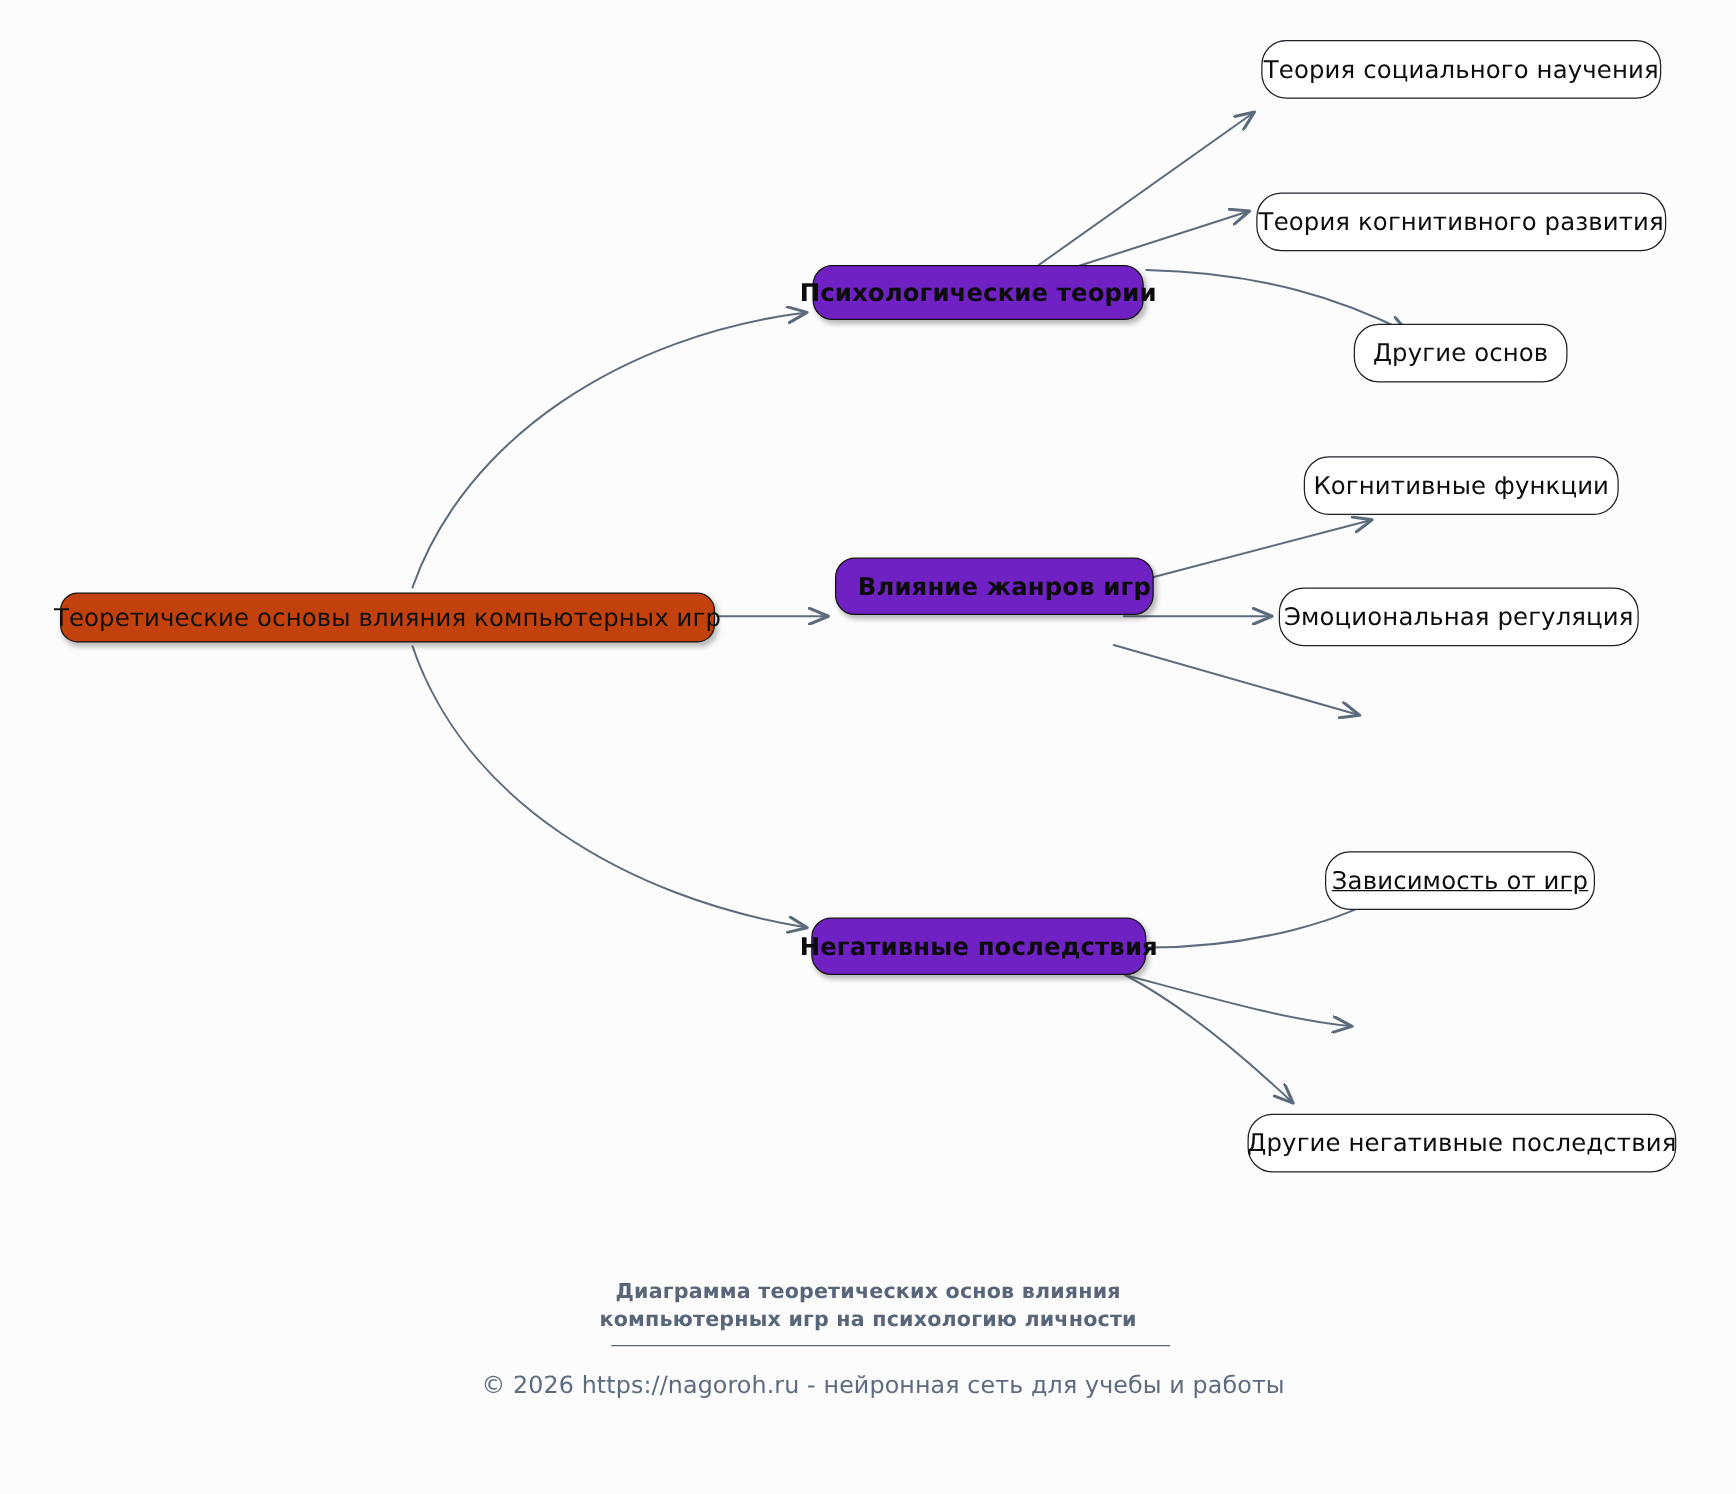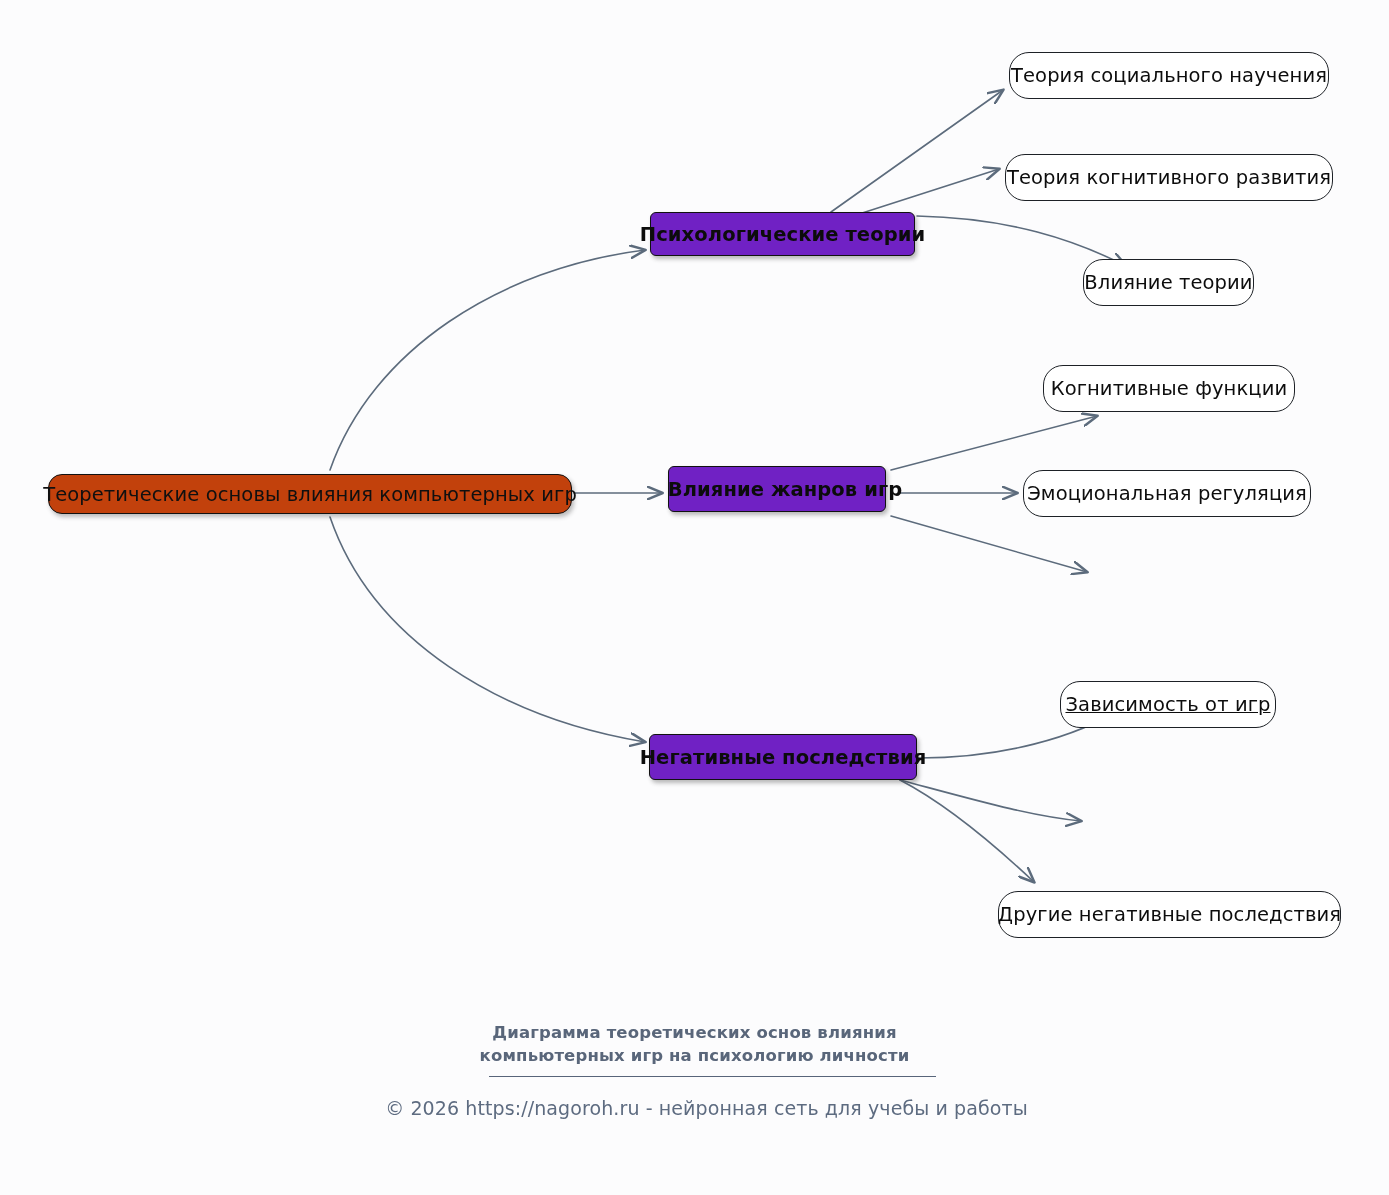--- a/index.html
+++ b/index.html
@@ -40,21 +40,21 @@
     border: 1.6px solid #111111;
     border-radius: 14px;
     color: #101010;
     font-size: 19.5px;
     letter-spacing: .1px;
     box-shadow: 2px 3px 4px rgba(40,40,40,.30);
   }
   .node-branch {
     background: #7021c4;
     border: 1.6px solid #111111;
-    border-radius: 6px;
+    border-radius: 16px;
     color: #0c0c0c;
     font-size: 19.5px;
     font-weight: 600;
     letter-spacing: .1px;
     box-shadow: 2px 3px 4px rgba(40,40,40,.32);
   }
   .node-leaf {
     background: #ffffff;
     border: 1.7px solid #1d2126;
     border-radius: 20px;
@@ -121,25 +121,25 @@
 
       <path d="M919,758 C1000,758 1076,738 1124,707" marker-end="url(#arrow)"></path>
       <path d="M900,780 C975,800 1030,816 1081,821" marker-end="url(#arrow)"></path>
       <path d="M900,780 C950,806 1000,850 1034,882" marker-end="url(#arrow)"></path>
     </g>
   </svg>
 
   <div class="node node-root" style="left:48px;top:474px;width:524px;height:40px;">Теоретические основы влияния компьютерных игр</div>
 
   <div class="node node-branch" style="left:650px;top:212px;width:265px;height:44px;">Психологические теории</div>
-  <div class="node node-leaf" style="left:1009px;top:52px;width:320px;height:47px;text-align:center;">Теория социального научения</div>
+  <div class="node node-leaf" style="left:1009px;top:32px;width:320px;height:47px;text-align:center;">Теория социального научения</div>
   <div class="node node-leaf" style="left:1005px;top:154px;width:328px;height:47px;">Теория когнитивного развития</div>
-  <div class="node node-leaf" style="left:1083px;top:259px;width:171px;height:47px;">Влияние теории</div>
+  <div class="node node-leaf" style="left:1083px;top:259px;width:171px;height:47px;">Другие основ</div>
 
-  <div class="node node-branch" style="left:668px;top:466px;width:218px;height:46px;padding-left:16px;">Влияние жанров игр</div>
+  <div class="node node-branch" style="left:668px;top:446px;width:255px;height:46px;padding-left:16px;">Влияние жанров игр</div>
   <div class="node node-leaf" style="left:1043px;top:365px;width:252px;height:47px;">Когнитивные функции</div>
   <div class="node node-leaf" style="left:1023px;top:470px;width:288px;height:47px;">Эмоциональная регуляция</div>
 
   <div class="node node-branch" style="left:649px;top:734px;width:268px;height:46px;">Негативные последствия</div>
   <div class="node node-leaf" style="left:1060px;top:681px;width:216px;height:47px;text-decoration:underline;">Зависимость от игр</div>
   <div class="node node-leaf" style="left:998px;top:891px;width:343px;height:47px;">Другие негативные последствия</div>
 
   <div class="footer-block footer-title">
     <div>Диаграмма теоретических основ влияния</div>
     <div>компьютерных игр на психологию личности</div>

